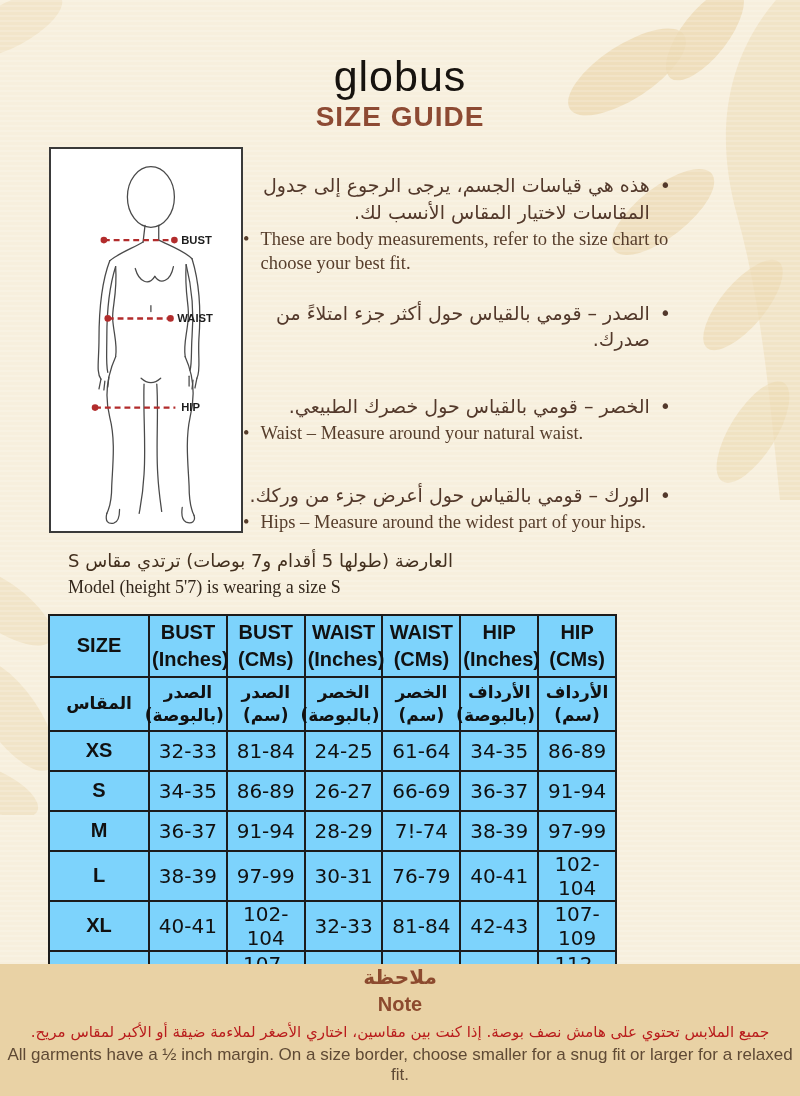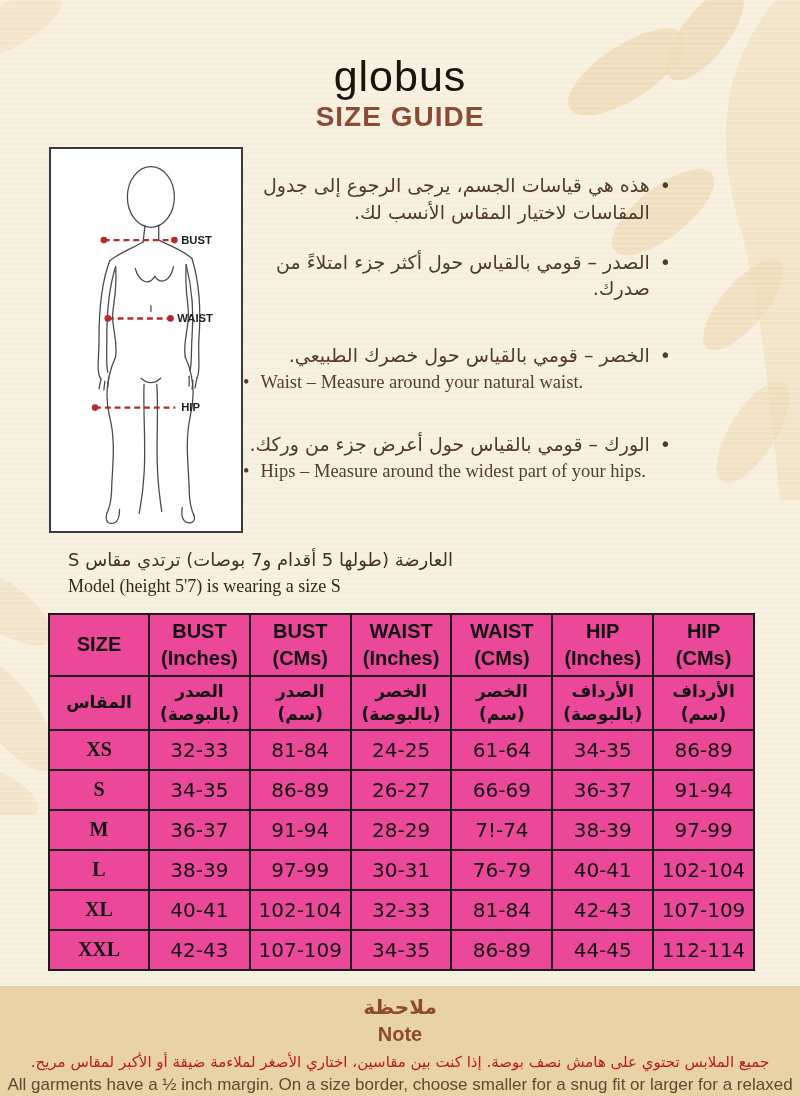--- a/index.html
+++ b/index.html
@@ -33,34 +33,34 @@
   .b-en { font-family:"Liberation Serif",serif; font-size:18.5px; line-height:1.32; color:#563d2b; margin-top:2px; }
   .b-en .dot { margin-inline-end:11px; color:#563d2b; }
   .group-1 { margin-bottom:24px; }
   .group-2 { margin-bottom:41px; }
   .group-3 { margin-bottom:36px; }
 
   .model-note { position:relative; padding:0 68px; margin-top:15px; z-index:2; }
   .model-ar { direction:rtl; text-align:left; font-size:18px; color:#43301f; line-height:1.35; }
   .model-en { font-family:"Liberation Serif",serif; font-size:18px; color:#33271b; margin-top:3px; }
 
-  table.size-table { position:relative; z-index:2; width:707px; margin:16px 0 0 48px;
-    border-collapse:collapse; background:#ec4899; table-layout:fixed; }
+  table.size-table { position:relative; z-index:2; width:569px; margin:16px 0 0 48px;
+    border-collapse:collapse; background:#7dd3fc; table-layout:fixed; }
   .size-table col.c-size { width:100px; }
   .size-table th, .size-table td { border:2px solid #1c1c1c; text-align:center;
     vertical-align:middle; color:#111111; padding:0 2px; }
   .hrow-en th { height:62px; font-size:20px; font-weight:700; line-height:1.35;
     font-family:"Liberation Sans",sans-serif; }
   .hrow-ar th { height:54px; font-size:17px; font-weight:700; line-height:1.32; direction:rtl; }
   .hrow-en th span, .hrow-ar th span { display:block; }
   tbody.data td { height:40px; font-size:20px; }
-  tbody.data td.size-cell { font-weight:700; font-family:Liberation Serif, serif;border-radius:6px; }
-
-  .note-band { position:absolute; left:0; right:0; bottom:0; height:110px;
-    background:#e9d2a5; text-align:center; padding-top:8px; z-index:2; }
+  tbody.data td.size-cell { font-weight:700; font-family:Liberation Sans, sans-serif;border-radius:6px; }
+
+  .note-band { position:absolute; left:0; right:0; bottom:0; height:132px;
+    background:#e9d2a5; text-align:center; padding-top:0; z-index:2; }
   .note-title-ar { font-size:20px; font-weight:700; color:#8c4a2e; line-height:1.3; }
   .note-title-en { font-family:"Liberation Sans",sans-serif; font-size:20px; font-weight:700;
     color:#8c4a2e; line-height:1.3; margin-top:1px; }
   .note-ar { direction:rtl; font-size:15px; color:#b91c1c; margin-top:5px; line-height:1.35; }
   .note-en { font-family:"Liberation Sans",sans-serif; font-size:17px; color:#5f4a35; margin-top:3px; }
 </style>
 </head>
 <body>
 
 <div class="page">
@@ -143,20 +143,24 @@
         </g>
       </svg>
     </div>
 
     <div class="bullets">
       <div class="group-1">
         <div class="bullet b-ar">
             <span class="dot"></span>
             <span>هذه هي قياسات الجسم، يرجى الرجوع إلى جدول المقاسات لاختيار المقاس الأنسب لك.</span>
           </div>
+        <div class="bullet b-en">
+            <span class="dot"></span>
+            <span>These are body measurements, refer to the size chart to choose your best fit.</span>
+          </div>
       </div>
       <div class="group-2">
         <div class="bullet b-ar">
             <span class="dot"></span>
             <span>الصدر – قومي بالقياس حول أكثر جزء امتلاءً من صدرك.</span>
           </div>
       </div>
       <div class="group-3">
         <div class="bullet b-ar">
             <span class="dot"></span>

